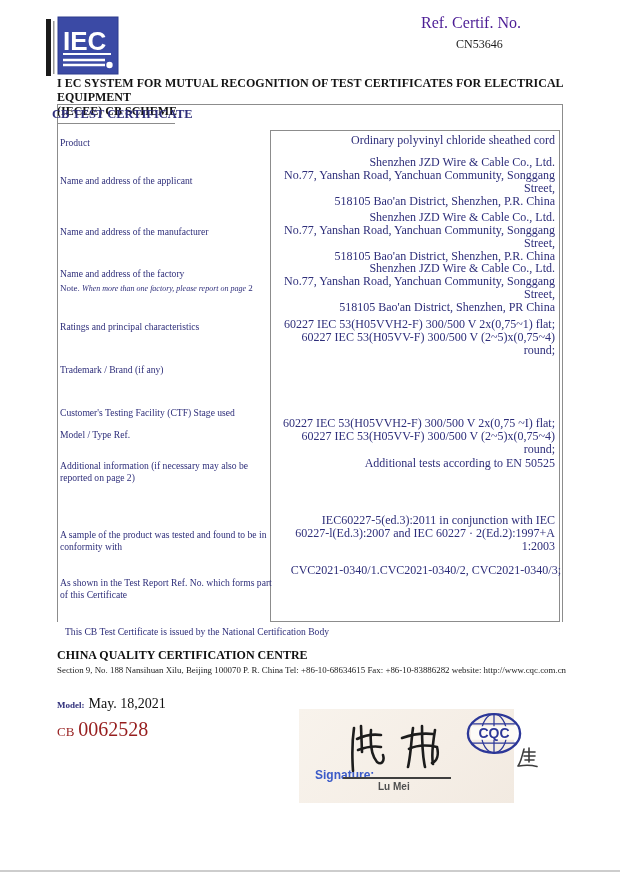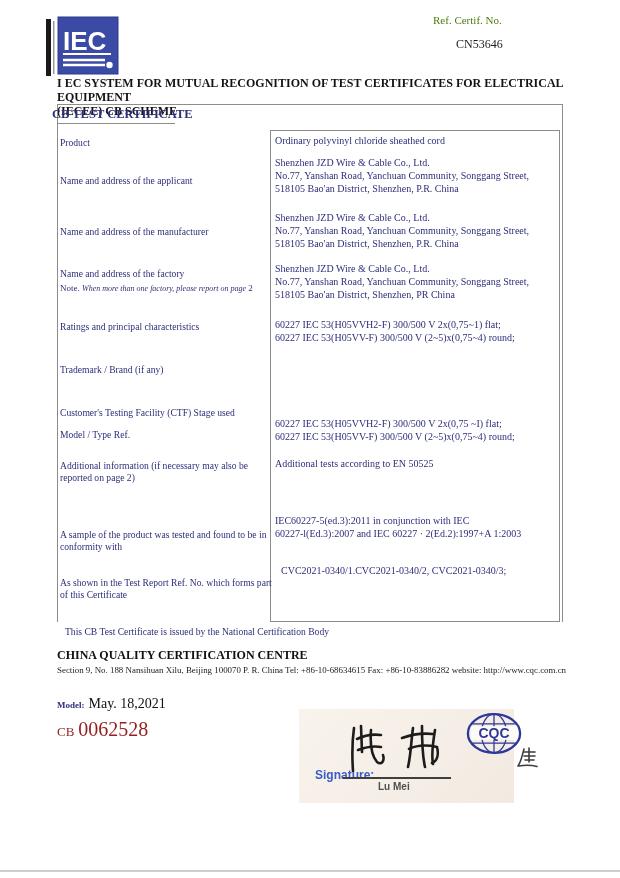--- a/index.html
+++ b/index.html
@@ -4,35 +4,35 @@
 <style>
   html,body { margin:0; padding:0; background:#ffffff; }
   .page {
     position:relative; width:620px; height:878px; background:#ffffff;
     font-family:"Liberation Serif","DejaVu Serif",serif; overflow:hidden;
     color:#1a1a1a;
   }
   .abs { position:absolute; }
 
   
-  .ref-label { position:absolute; left:433px; top:14px; font-size:11px; color:#4d7c0f; }
+  .ref-label { position:absolute; left:421px; top:14px; font-size:16px; color:#4c1d95; }
   .ref-no    { position:absolute; left:456px; top:37px; font-size:12px; color:#1c1c1c; }
   .scheme    { position:absolute; left:57px; top:76px; width:520px; font-size:12px;
                font-weight:bold; color:#141414; line-height:14px; }
 
   
   .main-box  { position:absolute; left:57px; top:104px; width:506px; height:518px;
                border:1px solid #8c8c8c; border-bottom:none; box-sizing:border-box; }
   .cb-title  { position:absolute; left:52px; top:107px; font-size:12.5px; font-weight:bold; color:#2e2e7a; }
   .cb-rule   { position:absolute; left:58px; top:123px; width:117px; height:1px; background:#8c8c8c; }
   .inner-box { position:absolute; left:270px; top:130px; width:290px; height:492px;
                border:1px solid #8c8c8c; box-sizing:border-box; }
 
   .lbl { position:absolute; left:60px; width:212px; color:#2e2e7a; font-size:9.6px; line-height:12px; }
-  .val { position:absolute; left:275px; width:280px; color:#2e2e7a; font-size:10px; line-height:13px; }
+  .val { position:absolute; left:275px; width:280px; color:#2e2e7a; font-size:12px; line-height:13px;text-align:right; }
   .note { position:absolute; left:60px; width:215px; color:#2e2e7a; font-size:9px; }
   .note i { font-size:8px; }
 
   
   .issued-note  { position:absolute; left:65px; top:626px; font-size:9.6px; color:#2e2e7a; }
   .issuer-name  { position:absolute; left:57px; top:648px; font-size:12px; font-weight:bold; color:#101010; }
   .issuer-addr  { position:absolute; left:57px; top:665px; font-size:8.9px; color:#222222; }
 
   .date-row   { position:absolute; left:57px; top:694px; }
   .date-label { font-size:9px; font-weight:bold; color:#2e2e7a; }

